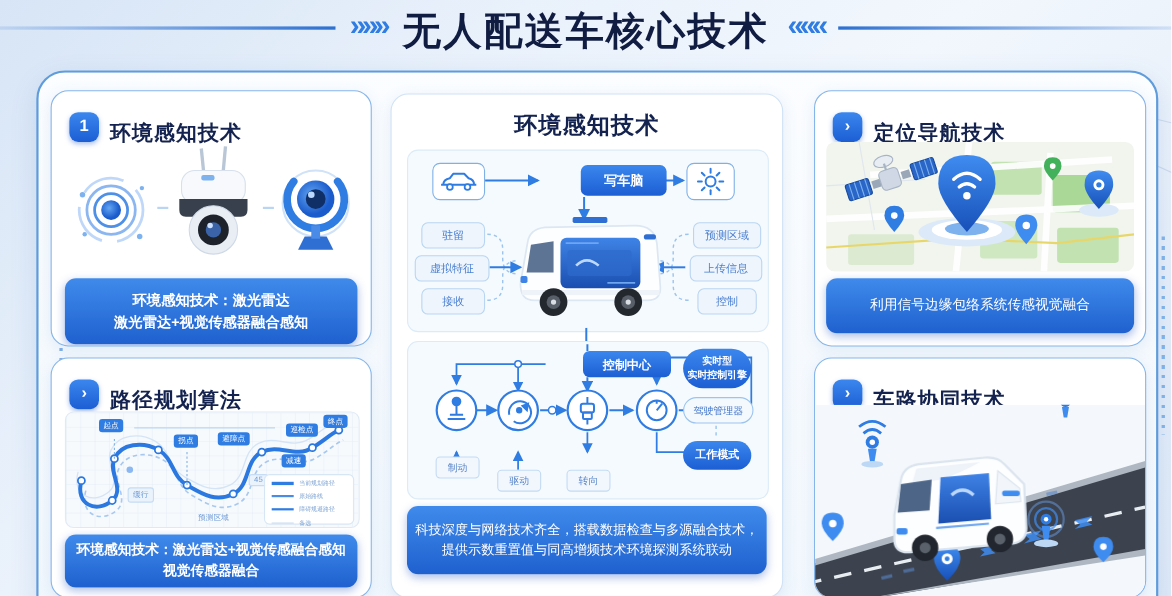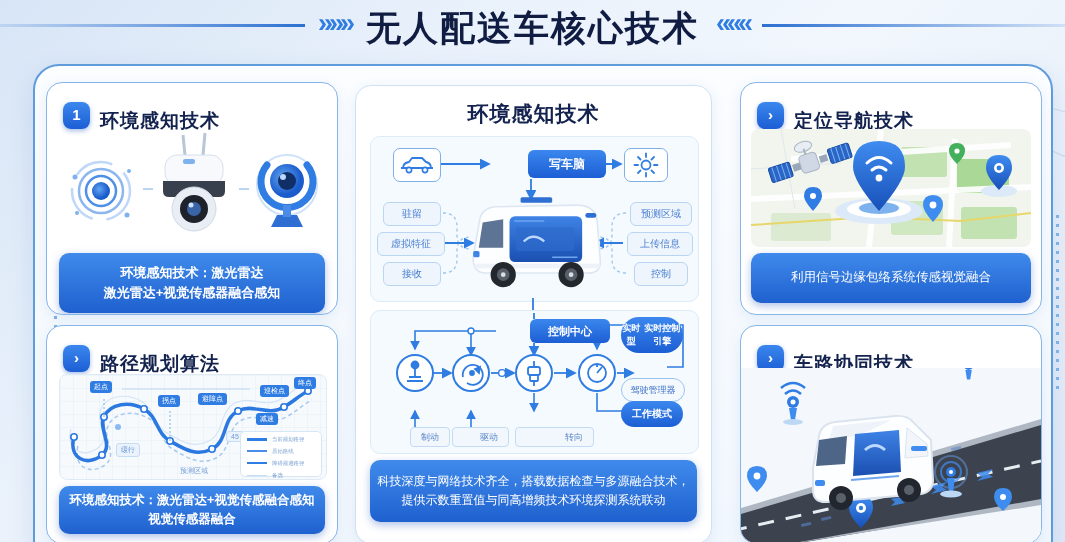--- a/index.html
+++ b/index.html
@@ -34,21 +34,21 @@
   
   .flowbox{background:#f5fafe;border:1px solid #dcebf8;border-radius:10px;}
   .pillbtn{background:linear-gradient(180deg,#3b87ee,#1c5ed4);color:#fff;border-radius:6px;
     font-size:12px;font-weight:700;display:flex;align-items:center;justify-content:center;margin-left:36px;}
   .iconbox{background:#fff;border:1.5px solid #7fb0e6;border-radius:7px;display:flex;
     align-items:center;justify-content:center;}
   .side-pill{background:#eef5fd;border:1px solid #b9d5f2;border-radius:6px;color:#4a7fd0;
     font-size:10px;display:flex;align-items:center;justify-content:center;}
   .mini-pill{background:#f2f7fd;border:1px solid #c3daf3;border-radius:4px;color:#5b86c8;
     font-size:9px;display:flex;align-items:center;justify-content:center;}
-  .rt-box{border-radius:18px;font-size:9px;font-weight:700;display:flex;
+  .rt-box{border-radius:18px;font-size:9px;font-weight:700;display:flex;flex-direction:column;
     align-items:center;justify-content:center;text-align:center;line-height:1.4;}
   .rt-blue{background:linear-gradient(180deg,#3b87ee,#1c5ed4);color:#fff;}
   .rt-light{background:#f4f9fe;border:1px solid #9cc4ee;color:#3f74c9;font-weight:400;}
   
   .diagram{background:#f7fafd;border:1px solid #e0eaf5;border-radius:8px;overflow:hidden;}
   .wp{position:absolute;background:#2f7ce2;color:#fff;font-size:7px;border-radius:3px;
     padding:1px 4px;white-space:nowrap;}
   .wp.lt{background:#eaf2fc;color:#6e9bd6;border:1px solid #c6dcf4;}
   .legend{position:absolute;background:rgba(255,255,255,.92);border:1px solid #d7e6f5;border-radius:5px;}
   .legend-row{display:flex;align-items:center;gap:5px;height:10px;margin:2px 6px;}
@@ -337,25 +337,25 @@
           <circle cx="226" cy="62" r="9"></circle>
             <line x1="226" y1="62" x2="231" y2="56"></line>
             <line x1="226" y1="53" x2="226" y2="56"></line>
         </g>
       </svg>
       <div class="pillbtn abs" style="left:123px;top:8px;width:80px;height:24px;font-size:11px;">控制中心</div>
       <div class="rt-box rt-blue abs" style="left:250px;top:6px;width:62px;height:36px;">
         <div>实时型</div>
         <div>实时控制引擎</div>
       </div>
-      <div class="rt-box rt-light abs" style="left:250px;top:67px;width:62px;height:22px;">驾驶管理器</div>
+      <div class="rt-box rt-light abs" style="left:250px;top:50px;width:62px;height:22px;">驾驶管理器</div>
       <div class="rt-box rt-blue abs" style="left:250px;top:90px;width:62px;height:26px;font-size:10px;">工作模式</div>
-      <div class="mini-pill abs" style="left:25px;top:116px;width:38px;height:18px;margin-left:14px;">制动</div>
-      <div class="mini-pill abs" style="left:81px;top:116px;width:38px;height:18px;padding-left:17px;">驱动</div>
-      <div class="mini-pill abs" style="left:144px;top:116px;width:38px;height:18px;padding-left:39px;">转向</div>
+      <div class="mini-pill abs" style="left:25px;top:104px;width:38px;height:18px;">制动</div>
+      <div class="mini-pill abs" style="left:81px;top:116px;width:38px;height:18px;">驱动</div>
+      <div class="mini-pill abs" style="left:144px;top:116px;width:38px;height:18px;">转向</div>
     </div>
 
     <div class="abs banner" style="left:14px;top:374px;width:327px;height:62px;font-size:12px;font-weight:400;">
       <div>科技深度与网络技术齐全，搭载数据检查与多源融合技术，</div>
       <div>提供示数重置值与同高增频技术环境探测系统联动</div>
     </div>
   </div>
 
   <div class="abs card" style="left:740px;top:82px;width:300px;height:231px;">
     <div class="card-head">

